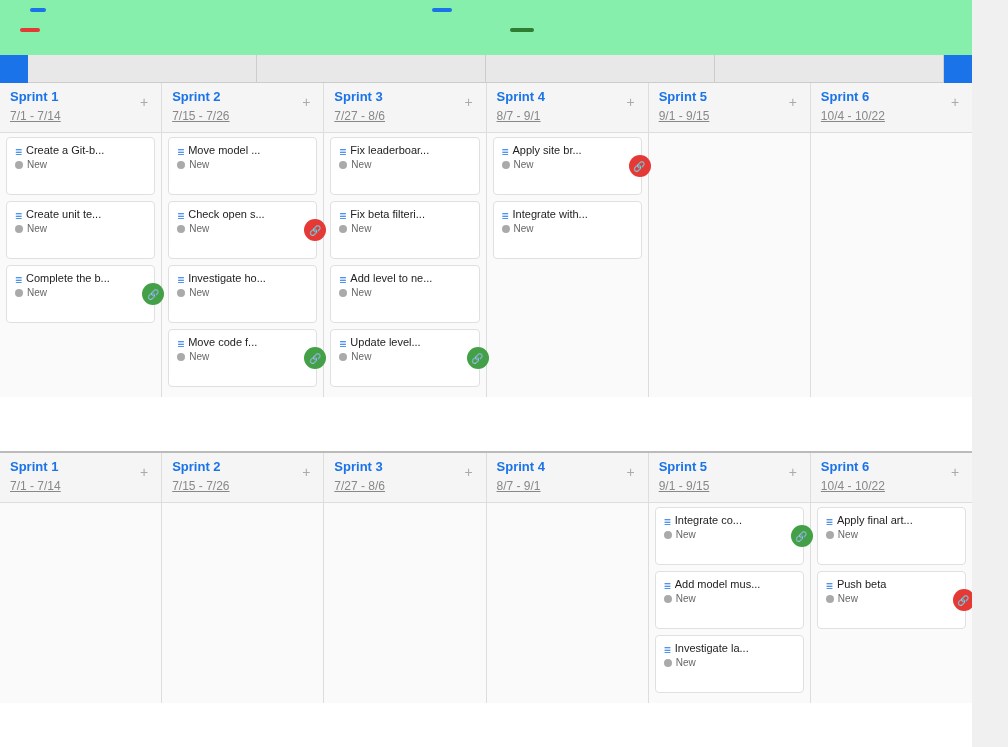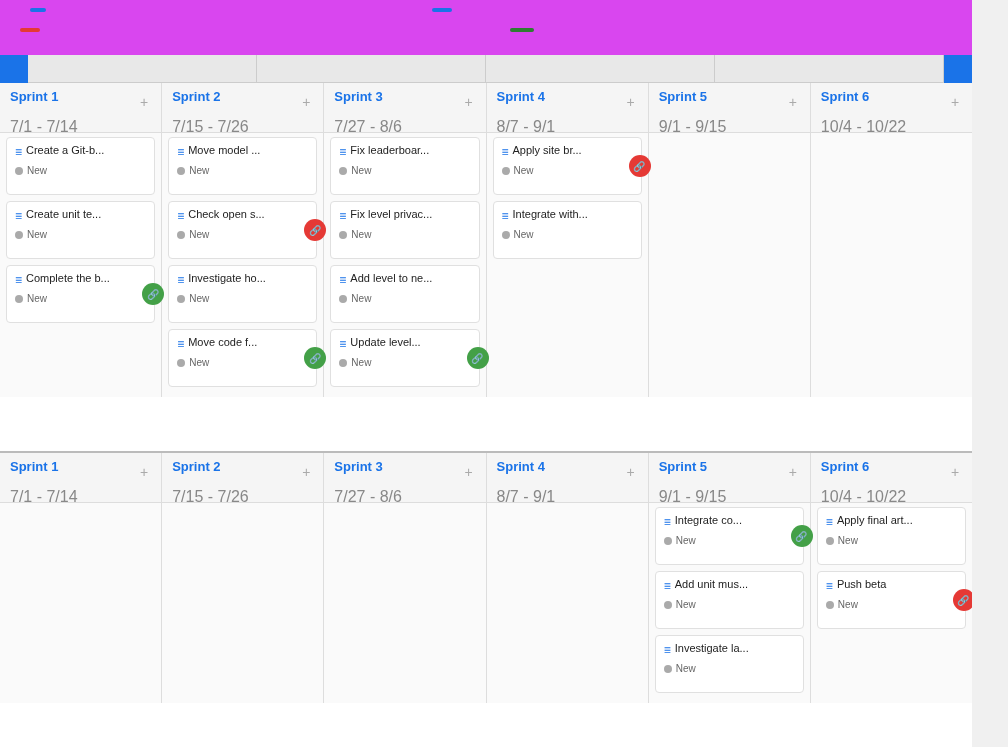--- a/index.html
+++ b/index.html
@@ -1,18 +1,18 @@
 <!DOCTYPE html>
 <html><head>
   <meta charset="utf-8">
   <style>
     * { box-sizing: border-box; margin: 0; padding: 0; }
     body { font-family: -apple-system, BlinkMacSystemFont, 'Segoe UI', sans-serif; background: #f0f0f0; font-size: 12px; overflow: hidden; }
 
-    .timeline-container { width: 972px; height: 747px; background: #d946ef; position: relative; overflow: hidden; }
+    .timeline-container { width: 972px; height: 747px; background: #86efac; position: relative; overflow: hidden; }
 
     .badge-today { position: absolute; left: 30px; top: 8px; background: #1a73e8; color: white; border-radius: 4px; padding: 2px 8px; font-size: 11px; font-weight: 600; z-index: 10; }
     .badge-chiffchella { position: absolute; left: 20px; top: 28px; background: #e53935; color: white; border-radius: 12px; padding: 2px 10px; font-size: 11px; font-weight: 600; z-index: 10; }
     .badge-beta { position: absolute; left: 432px; top: 8px; background: #1a73e8; color: white; border-radius: 12px; padding: 2px 10px; font-size: 11px; font-weight: 600; z-index: 10; }
     .badge-annual { position: absolute; left: 510px; top: 28px; background: #2e7d32; color: white; border-radius: 12px; padding: 2px 12px; font-size: 11px; font-weight: 500; z-index: 10; }
 
     
     .month-header { position: absolute; top: 55px; left: 0; right: 0; height: 28px; background: #e8e8e8; display: flex; border-bottom: 1px solid #ccc; }
     .nav-btn { width: 28px; height: 28px; background: #1a73e8; color: white; border: none; cursor: pointer; display: flex; align-items: center; justify-content: center; font-size: 14px; font-weight: bold; flex-shrink: 0; }
     .month-cell { flex: 1; text-align: center; line-height: 28px; font-size: 12px; color: #333; border-right: 1px solid #ccc; }
@@ -23,36 +23,36 @@
     .swimlane-divider2 { position: absolute; top: 453px; left: 0; right: 0; bottom: 0; background: white; }
 
     
     .sprint-row { position: absolute; left: 0; right: 0; height: 50px; display: flex; background: #f5f5f5; border-bottom: 1px solid #ddd; }
     .sprint-row.top { top: 83px; }
     .sprint-row.bottom { top: 453px; }
 
     .sprint-col { flex: 1; padding: 6px 10px; border-right: 1px solid #ddd; position: relative; }
     .sprint-col:last-child { border-right: none; }
     .sprint-name { font-size: 13px; font-weight: 600; color: #1a73e8; }
-    .sprint-dates { font-size: 16px; color: #888; margin-top: 14px; }
+    .sprint-dates { font-size: 12px; color: #888; margin-top: 5px; text-decoration: underline; }
     .sprint-add { position: absolute; right: 8px; top: 10px; color: #aaa; font-size: 14px; cursor: pointer; width: 18px; height: 18px; display: flex; align-items: center; justify-content: center; }
 
     
     .cards-area { position: absolute; left: 0; right: 0; overflow-y: auto; }
     .cards-area.top { top: 133px; height: 320px; }
     .cards-area.bottom { top: 503px; height: 244px; }
 
     .cards-row { display: flex; min-height: 80px; }
     .cards-col { flex: 1; padding: 4px 6px; border-right: 1px solid #ddd; background: #fafafa; min-height: 80px; }
     .cards-col:last-child { border-right: none; }
 
     .card { background: white; border: 1px solid #e0e0e0; border-radius: 4px; padding: 6px 8px; margin-bottom: 6px; position: relative; cursor: pointer; min-height: 58px; }
     .card-title { font-size: 11px; color: #222; font-weight: 500; display: flex; align-items: flex-start; gap: 4px; }
     .card-icon { color: #1a73e8; font-size: 12px; flex-shrink: 0; margin-top: 1px; }
-    .card-status { display: flex; align-items: center; gap: 4px; margin-top: 6px; font-size: 10px; color: #666; }
+    .card-status { display: flex; align-items: center; gap: 4px; font-size: 10px; color: #666; }
     .status-dot { width: 8px; height: 8px; border-radius: 50%; background: #aaa; flex-shrink: 0; }
 
     .link-badge { position: absolute; right: -10px; top: 50%; transform: translateY(-50%); width: 22px; height: 22px; border-radius: 50%; display: flex; align-items: center; justify-content: center; font-size: 10px; color: white; z-index: 5; }
     .link-badge.red { background: #e53935; }
     .link-badge.green { background: #43a047; }
   </style>
 </head>
 <body>
 
 <div class="timeline-container">
@@ -198,21 +198,21 @@
         </div>
         <div class="card-status">
           <div class="status-dot"></div>
           <span>New</span>
         </div>
 
       </div>
           <div class="card">
         <div class="card-title">
           <span class="card-icon">≡</span>
-          <span>Fix level privac...</span>
+          <span>Fix beta filteri...</span>
         </div>
         <div class="card-status">
           <div class="status-dot"></div>
           <span>New</span>
         </div>
 
       </div>
           <div class="card">
         <div class="card-title">
           <span class="card-icon">≡</span>
@@ -312,21 +312,21 @@
         </div>
         <div class="card-status">
           <div class="status-dot"></div>
           <span>New</span>
         </div>
         <div class="link-badge green">🔗</div>
       </div>
           <div class="card">
         <div class="card-title">
           <span class="card-icon">≡</span>
-          <span>Add unit mus...</span>
+          <span>Add model mus...</span>
         </div>
         <div class="card-status">
           <div class="status-dot"></div>
           <span>New</span>
         </div>
 
       </div>
           <div class="card">
         <div class="card-title">
           <span class="card-icon">≡</span>

